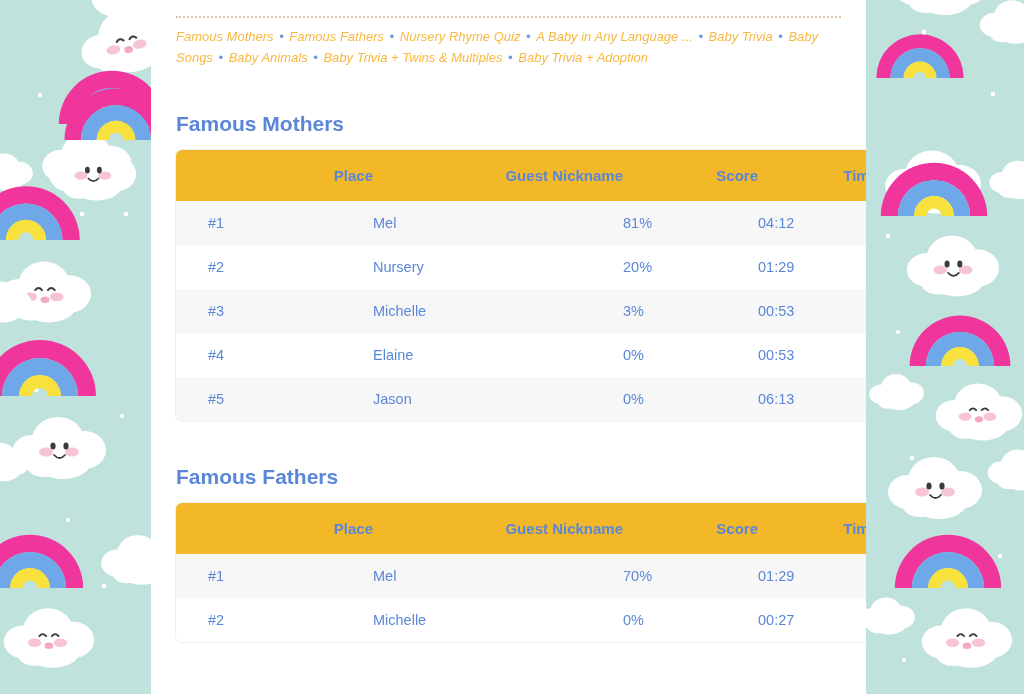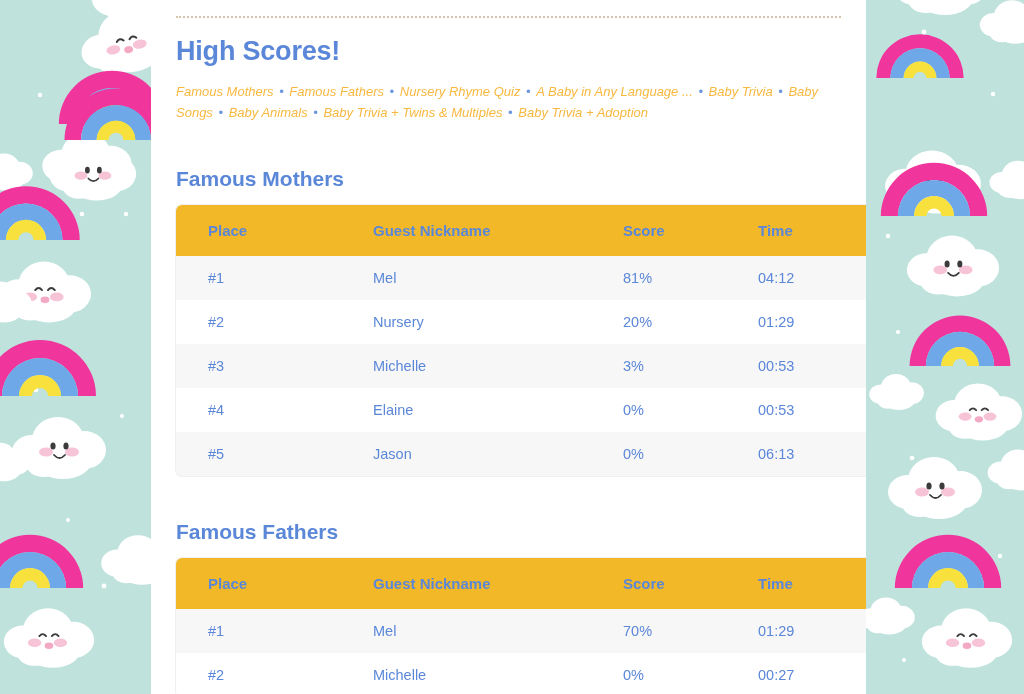--- a/index.html
+++ b/index.html
@@ -85,21 +85,21 @@
     table-layout: fixed;
     font-size: 14.5px;
     box-shadow: 0 0 0 1px #f0f0f0;
     border-radius: 6px;
     overflow: hidden;
   }
   table.score-table thead th {
     background: #f2b827;
     color: #5b87d8;
     font-weight: bold;
-    text-align: left;
+    text-align: right;
     padding: 17px 0 17px 0;
     font-size: 15px;
   }
   table.score-table tbody td {
     color: #5b87d8;
     padding: 14px 0 14px 0;
     text-align: left;
     font-size: 14.5px;
   }
   table.score-table tbody tr:nth-child(odd) { background: #f7f7f8; }
@@ -273,21 +273,20 @@
       <use href="#plain-cloud" transform="scale(0.6)"></use>
     </g>
   <circle cx="904" cy="660" r="2.1" fill="#ffffff"></circle>
 </svg>
 
 <div id="content-panel">
   <div class="inner">
 
     <hr class="top-rule">
 
-    <h1 class="page-title">High Scores!</h1>
 
     <div class="quiz-links" id="quiz-links"><a href="#">Famous Mothers</a><span class="sep"> • </span><a href="#">Famous Fathers</a><span class="sep"> • </span><a href="#">Nursery Rhyme Quiz</a><span class="sep"> • </span><a href="#">A Baby in Any Language ...</a><span class="sep"> • </span><a href="#">Baby Trivia</a><span class="sep"> • </span><a href="#">Baby Songs</a><span class="sep"> • </span><a href="#">Baby Animals</a><span class="sep"> • </span><a href="#">Baby Trivia + Twins &amp; Multiples</a><span class="sep"> • </span><a href="#">Baby Trivia + Adoption</a></div>
 
     <div id="sections-root">
         <div>
           <h2 class="section-title">Famous Mothers</h2>
           <table class="score-table">
             <thead>
               <tr>
                 <th class="col-place">Place</th>

